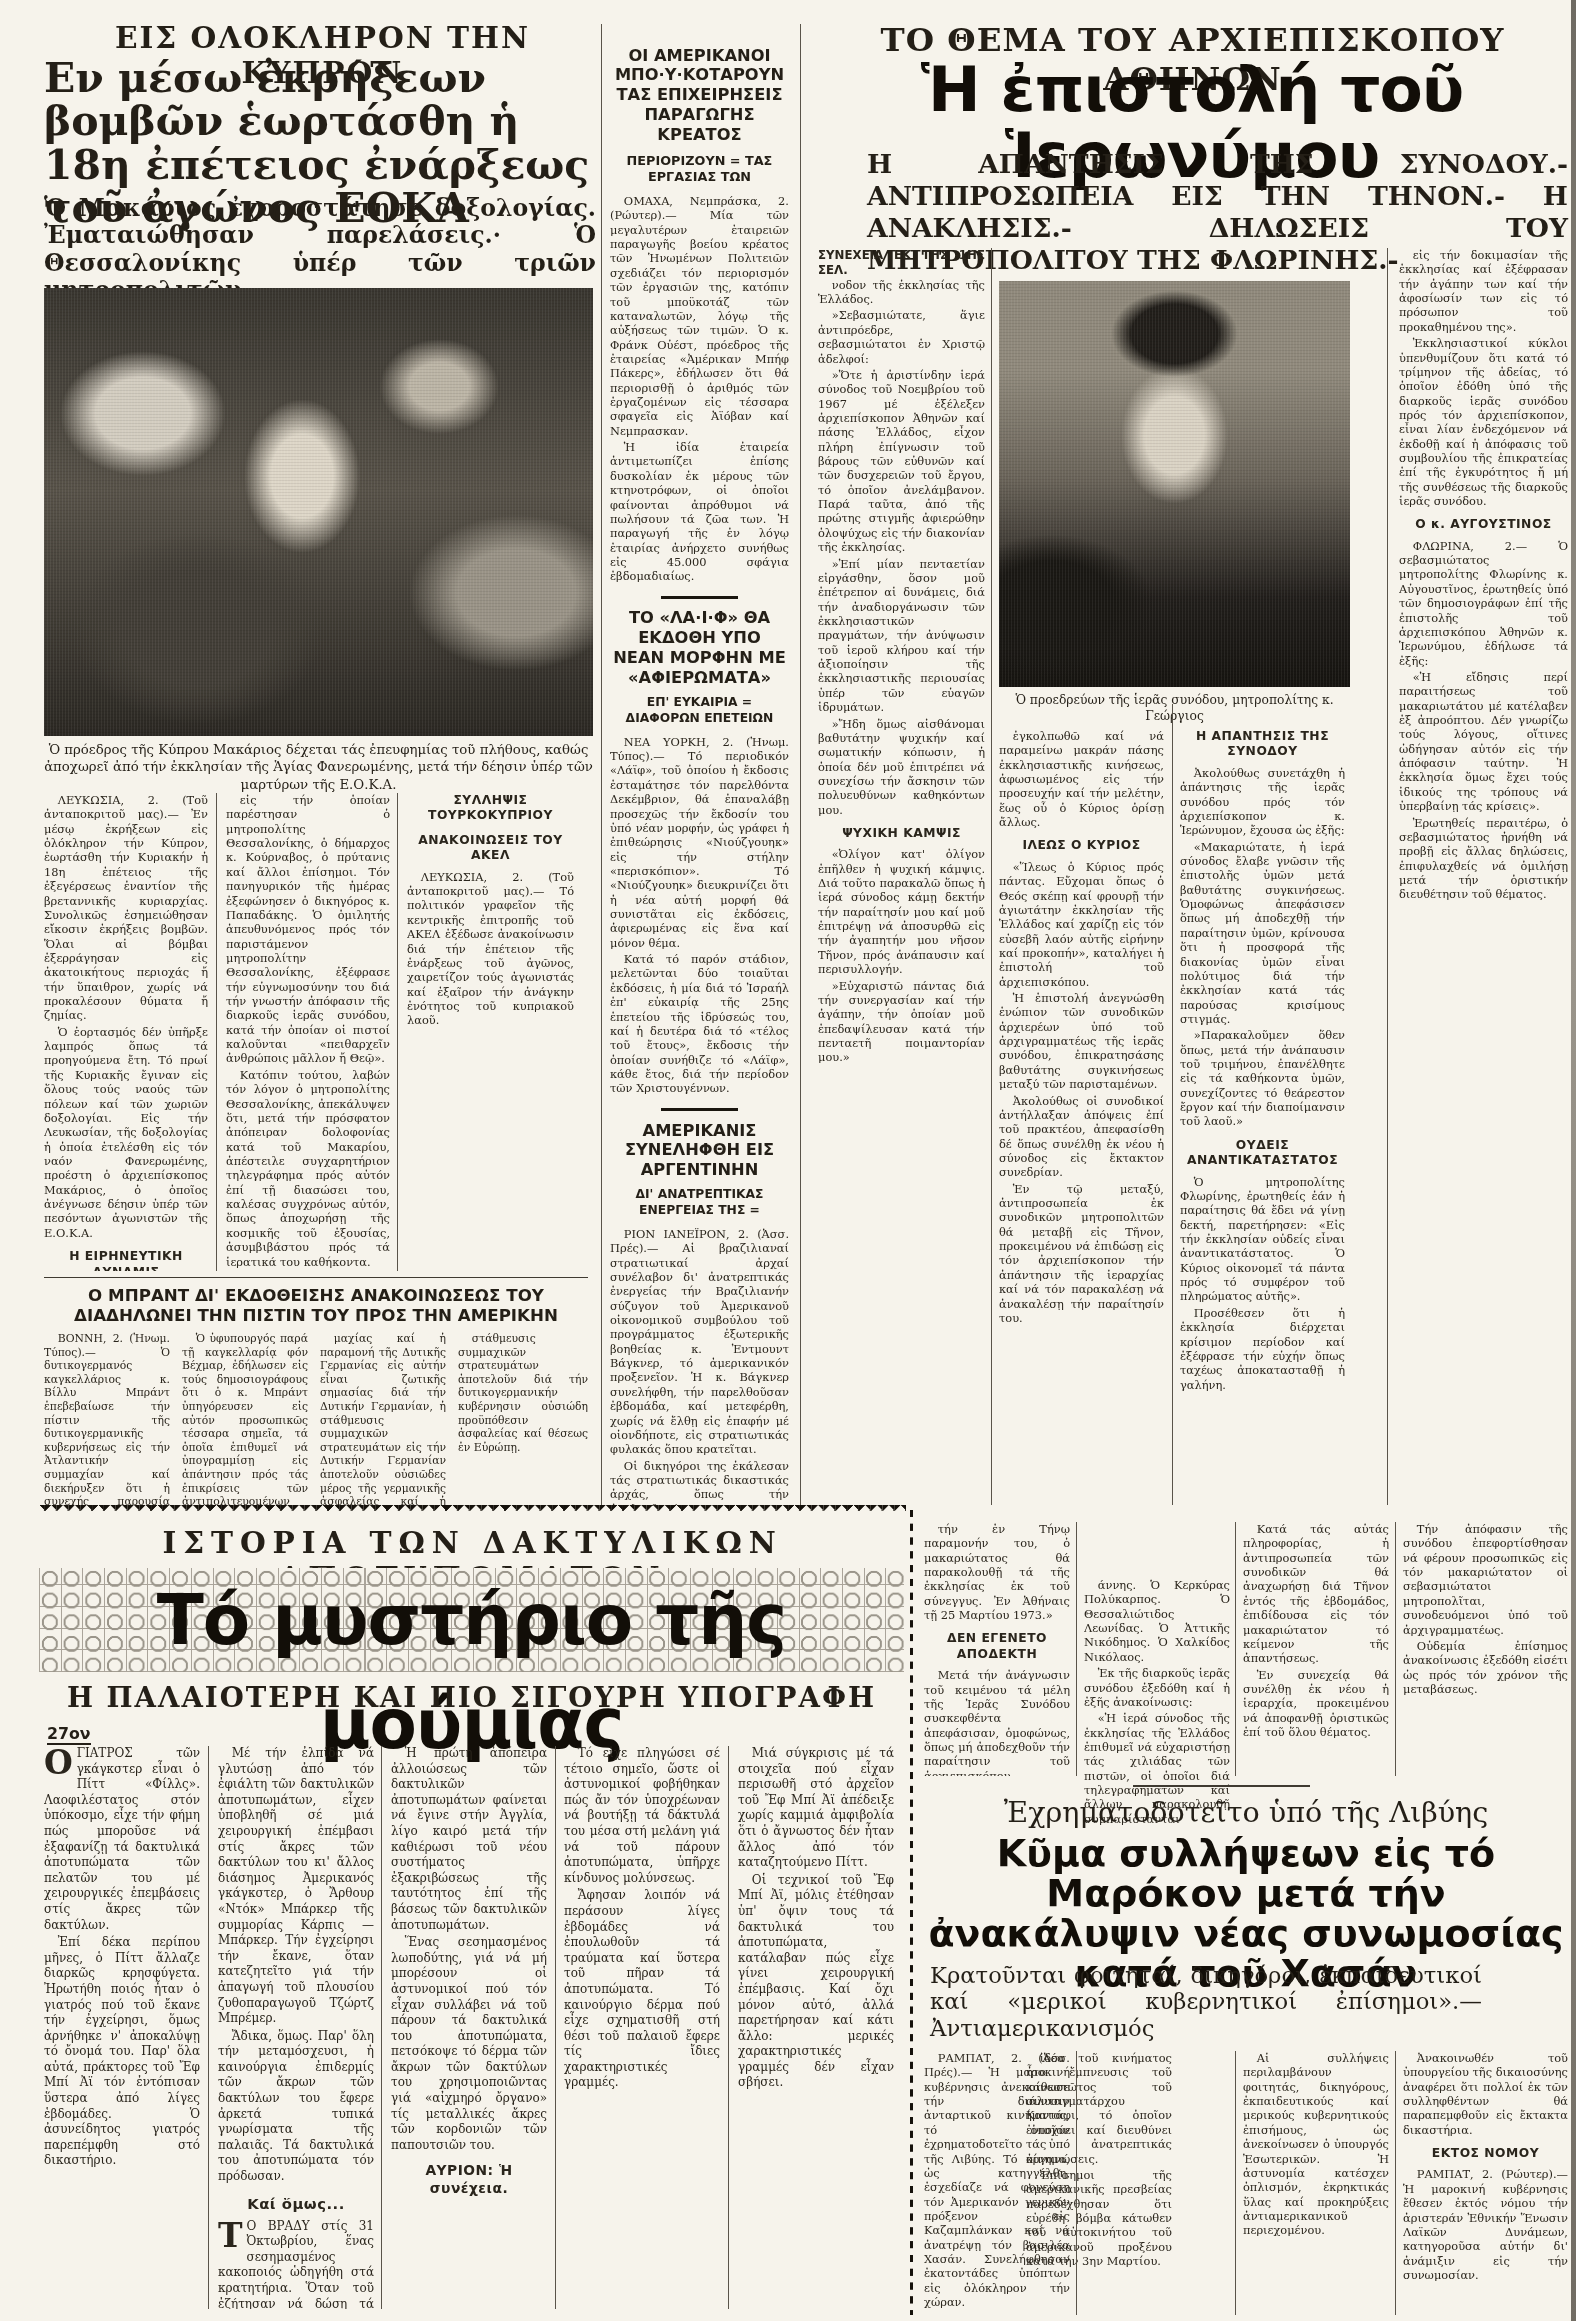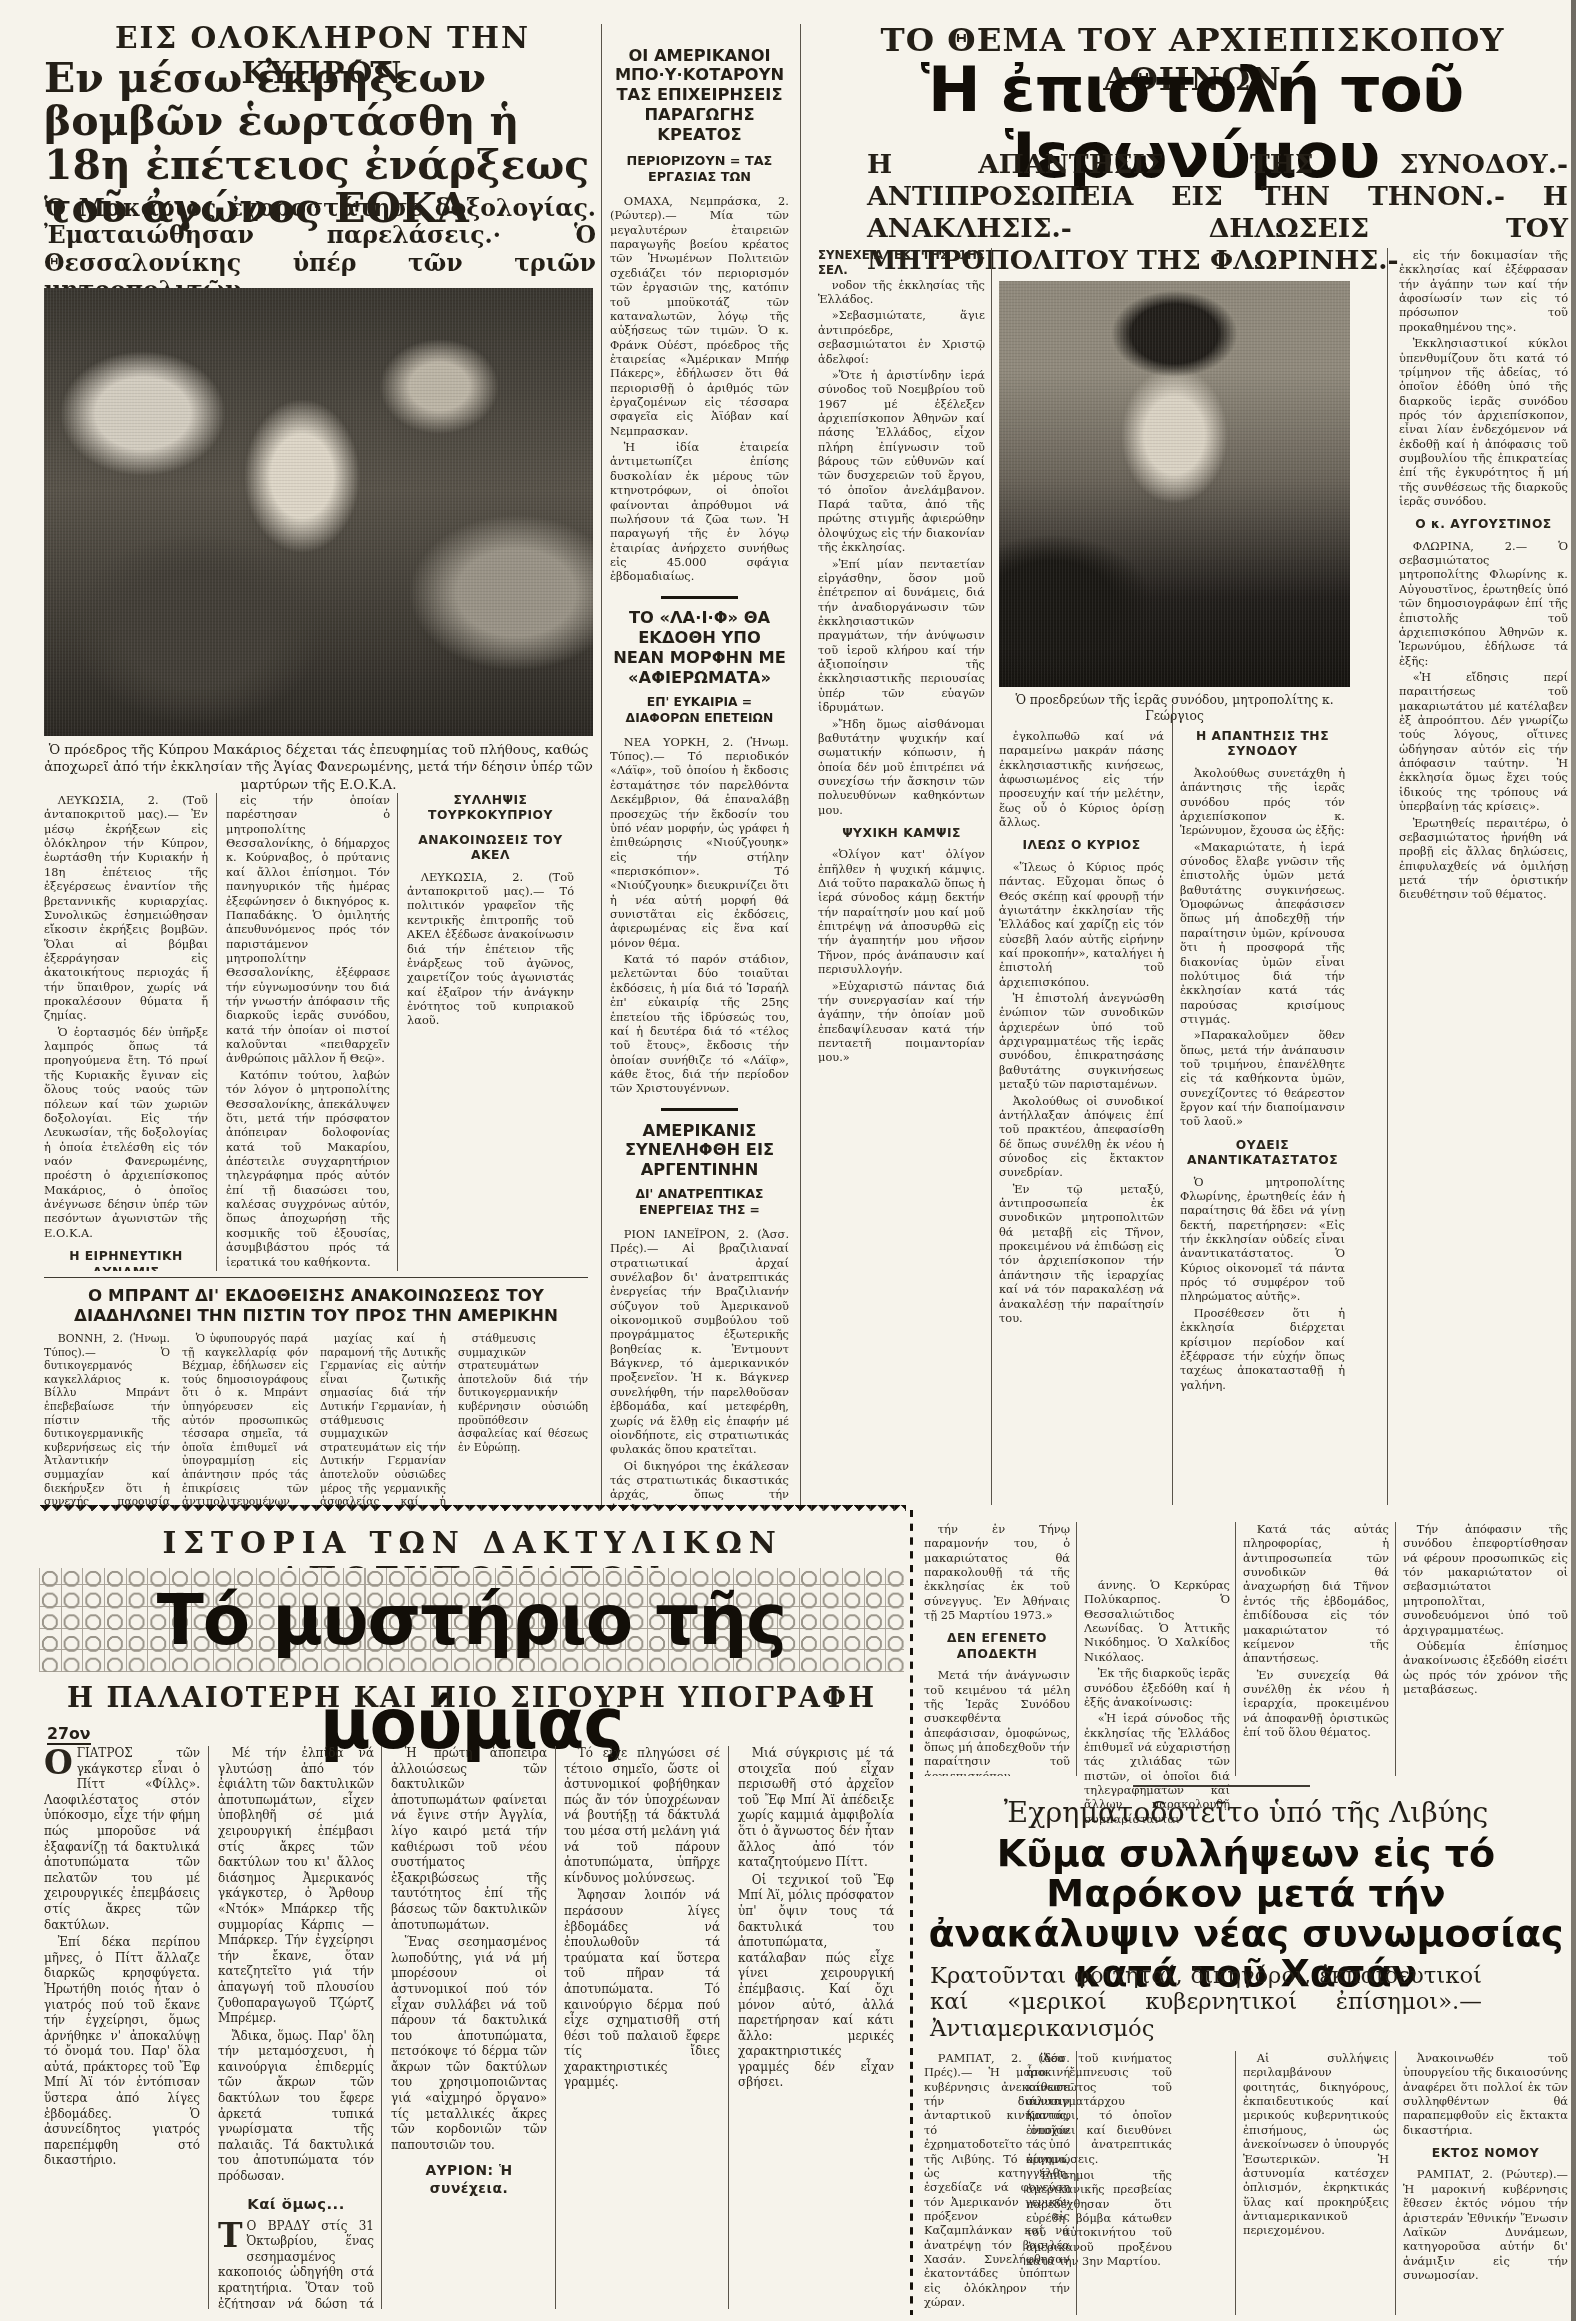--- a/index.html
+++ b/index.html
@@ -305,21 +305,21 @@
     </div>
     <div class="abs txtcol" style="left:564px;top:1746px;width:156px;height:563px;">
         <div>
           <p>Τό εἶχε πληγώσει σέ τέτοιο σημεῖο, ὥστε οἱ ἀστυνομικοί φοβήθηκαν πώς ἄν τόν ὑποχρέωναν νά βουτήξῃ τά δάκτυλά του μέσα στή μελάνη γιά νά τοῦ πάρουν ἀποτυπώματα, ὑπῆρχε κίνδυνος μολύνσεως.</p>
           <p>Ἄφησαν λοιπόν νά περάσουν λίγες ἑβδομάδες νά ἐπουλωθοῦν τά τραύματα καί ὕστερα τοῦ πῆραν τά ἀποτυπώματα. Τό καινούργιο δέρμα πού εἶχε σχηματισθῆ στή θέσι τοῦ παλαιοῦ ἔφερε τίς ἴδιες χαρακτηριστικές γραμμές.</p>
         </div>
       </div>
     <div class="abs txtcol" style="left:738px;top:1746px;width:156px;height:563px;">
         <div>
           <p>Μιά σύγκρισις μέ τά στοιχεῖα πού εἶχαν περισωθῆ στό ἀρχεῖον τοῦ Ἔφ Μπί Ἀϊ ἀπέδειξε χωρίς καμμιά ἀμφιβολία ὅτι ὁ ἄγνωστος δέν ἦταν ἄλλος ἀπό τόν καταζητούμενο Πίττ.</p>
-          <p>Οἱ τεχνικοί τοῦ Ἔφ Μπί Ἀϊ, μόλις πρόσφατον ὑπ' ὄψιν τους τά δακτυλικά του ἀποτυπώματα, κατάλαβαν πώς εἶχε γίνει χειρουργική ἐπέμβασις. Καί ὄχι μόνον αὐτό, ἀλλά παρετήρησαν καί κάτι ἄλλο: μερικές χαρακτηριστικές γραμμές δέν εἶχαν σβήσει.</p>
+          <p>Οἱ τεχνικοί τοῦ Ἔφ Μπί Ἀϊ, μόλις ἐτέθησαν ὑπ' ὄψιν τους τά δακτυλικά του ἀποτυπώματα, κατάλαβαν πώς εἶχε γίνει χειρουργική ἐπέμβασις. Καί ὄχι μόνον αὐτό, ἀλλά παρετήρησαν καί κάτι ἄλλο: μερικές χαρακτηριστικές γραμμές δέν εἶχαν σβήσει.</p>
         </div>
       </div>
     <div class="vrule" style="left:208px;top:1746px;height:563px;"></div>
     <div class="vrule" style="left:381px;top:1746px;height:563px;"></div>
     <div class="vrule" style="left:555px;top:1746px;height:563px;"></div>
     <div class="vrule" style="left:728px;top:1746px;height:563px;"></div>
   </div>
 
   <div class="wavyv" style="left:910px;top:1510px;height:805px;"></div>
 

